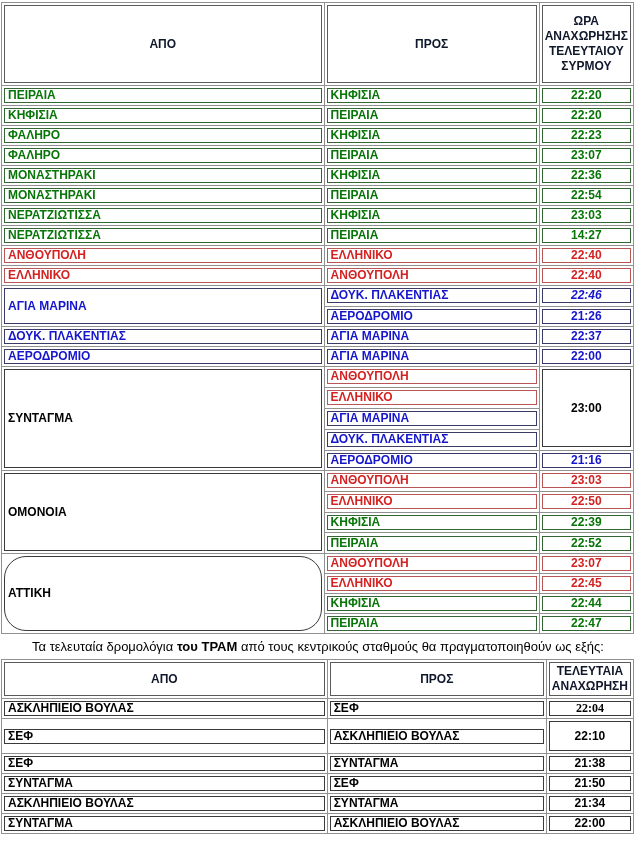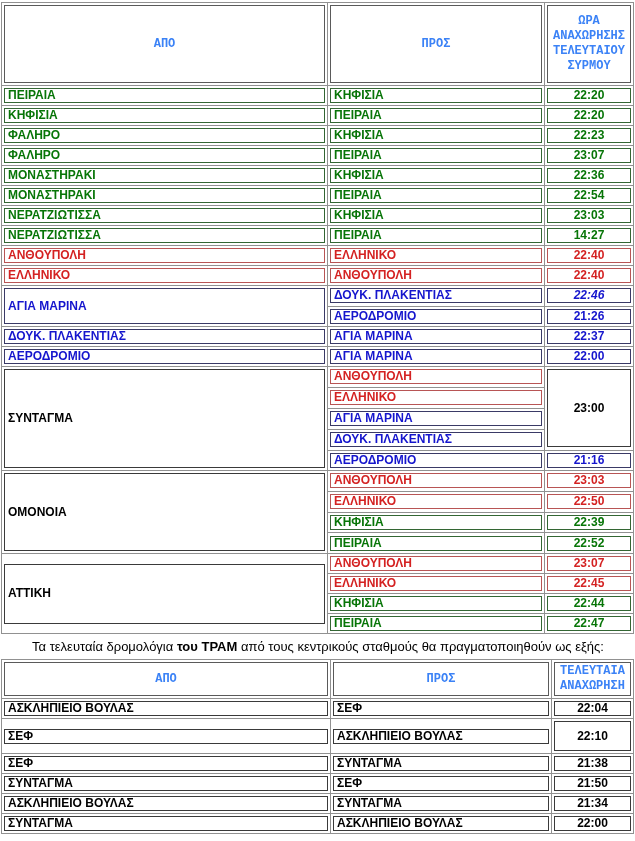--- a/index.html
+++ b/index.html
@@ -28,26 +28,25 @@
     color: #000;
     overflow: hidden;
   }
   .center { justify-content: center; text-align: center; }
   .c-green { color: #077507; border-color: #336633; }
   .c-red   { color: #d42222; border-color: #b85555; }
   .c-blue  { color: #1515cd; border-color: #3a3a66; }
   .c-black { color: #000000; border-color: #3a3a3a; }
   tr.hdr .cellbox {
     border-color: #5a5a5a;
-    color: #3b82f6;
+    color: #0f172a;
     justify-content: center;
     text-align: center;
     white-space: normal;
     padding: 16px 2px;
-    font-family: Liberation Mono, monospace;
   }
   .note {
     font-size: 13px;
     line-height: 16px;
     margin: 5px 0 4px 1px;
     color: #000;
     text-align: center;
   }
   .note b { font-weight: bold; }
 </style>
@@ -288,21 +287,21 @@
         <tr>
           <td>
             <div class="cellbox c-green" style="height: 15px;">ΠΕΙΡΑΙΑ</div>
           </td>
           <td rowspan="1">
             <div class="cellbox c-green center" style="height: 15px;">22:52</div>
           </td>
         </tr>
         <tr>
           <td rowspan="4">
-            <div class="cellbox c-black" style="height: 60px;">ΑΤΤΙΚΗ</div>
+            <div class="cellbox c-black" style="height: 75px; border-radius: 22px;">ΑΤΤΙΚΗ</div>
           </td>
           <td>
             <div class="cellbox c-red" style="height: 15px;">ΑΝΘΟΥΠΟΛΗ</div>
           </td>
           <td rowspan="1">
             <div class="cellbox c-red center" style="height: 15px;">23:07</div>
           </td>
         </tr>
         <tr>
           <td>
@@ -354,21 +353,21 @@
           </td>
         </tr>
         <tr>
           <td rowspan="1">
             <div class="cellbox c-black" style="height: 15px;">ΑΣΚΛΗΠΙΕΙΟ ΒΟΥΛΑΣ</div>
           </td>
           <td>
             <div class="cellbox c-black" style="height: 15px;">ΣΕΦ</div>
           </td>
           <td rowspan="1">
-            <div class="cellbox c-black center" style="height: 15px;">22:04</div>
+            <div class="cellbox c-black center" style="height: 15px; font-family: Liberation Serif, serif;">22:04</div>
           </td>
         </tr>
         <tr>
           <td rowspan="1">
             <div class="cellbox c-black" style="height: 15px;">ΣΕΦ</div>
           </td>
           <td>
             <div class="cellbox c-black" style="height: 15px;">ΑΣΚΛΗΠΙΕΙΟ ΒΟΥΛΑΣ</div>
           </td>
           <td rowspan="1">

